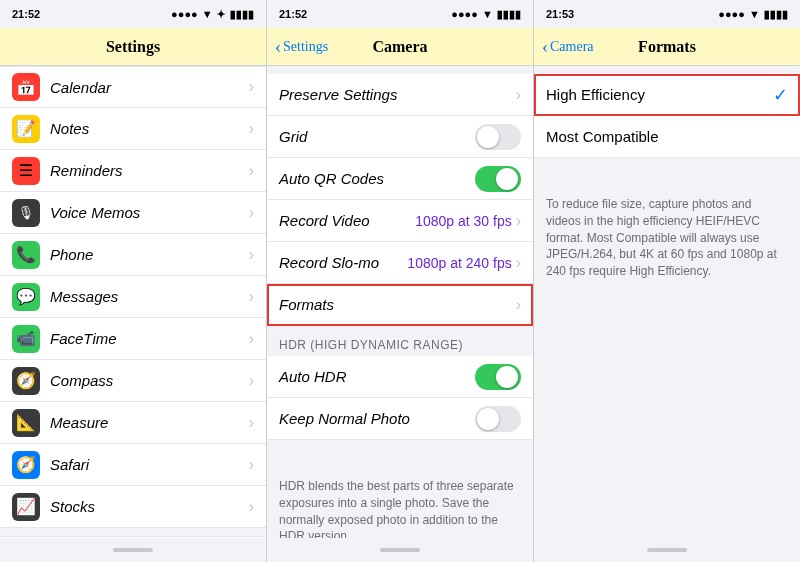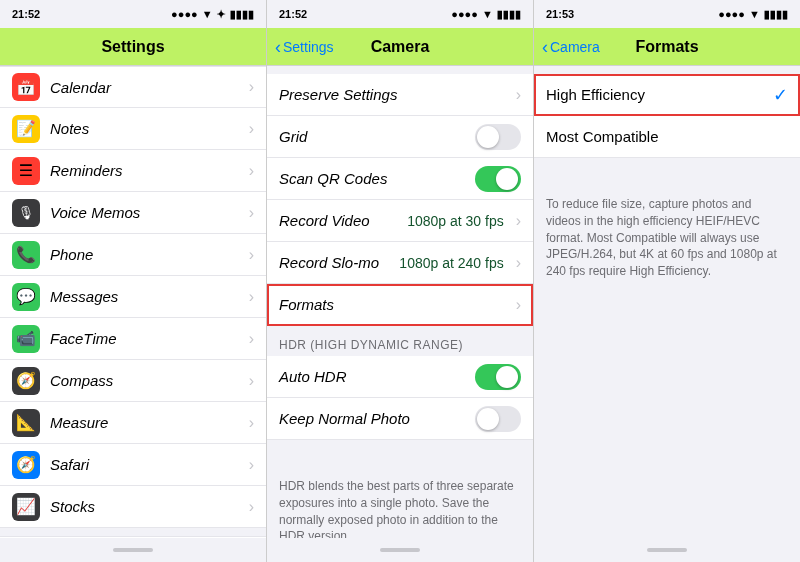--- a/index.html
+++ b/index.html
@@ -32,28 +32,29 @@
       padding: 0 12px;
       font-size: 12px;
       font-weight: 600;
     }
 
     .status-time { font-size: 11px; font-weight: 700; }
     .status-icons { display: flex; gap: 4px; align-items: center; font-size: 11px; }
 
     
     .nav-bar {
-      background: #bef264;
+      background: #fef9c3;
       border-bottom: 1px solid #d1d1d6;
       height: 38px;
       display: flex;
       align-items: center;
       justify-content: center;
       position: relative;
       padding: 0 12px;
+      font-family: Liberation Serif, serif;
     }
 
     .nav-title {
       font-size: 16px;
       font-weight: 600;
       color: #000;
     }
 
     .nav-back {
       position: absolute;
@@ -115,22 +116,22 @@
 
     .item-label {
       flex: 1;
       font-size: 15px;
       color: #000;
       font-style: italic;
     }
 
     .item-value {
       font-size: 14px;
-      color: #14532d;
-      margin-right: 12px;
+      color: #6d28d9;
+      margin-right: 4px;
     }
 
     .item-chevron {
       color: #c7c7cc;
       font-size: 16px;
     }
 
     
     .toggle {
       width: 46px;
@@ -359,21 +360,21 @@
     </div>
 
     <div class="settings-item">
       <span class="item-label">Grid</span>
       <div class="toggle off">
         <div class="toggle-knob"></div>
       </div>
     </div>
 
     <div class="settings-item">
-      <span class="item-label">Scan QR Codes</span>
+      <span class="item-label">Auto QR Codes</span>
       <div class="toggle on">
         <div class="toggle-knob"></div>
       </div>
     </div>
 
     <div class="settings-item">
       <span class="item-label">Record Video</span>
       <span class="item-value">1080p at 30 fps</span>
       <span class="item-chevron">›</span>
     </div>

